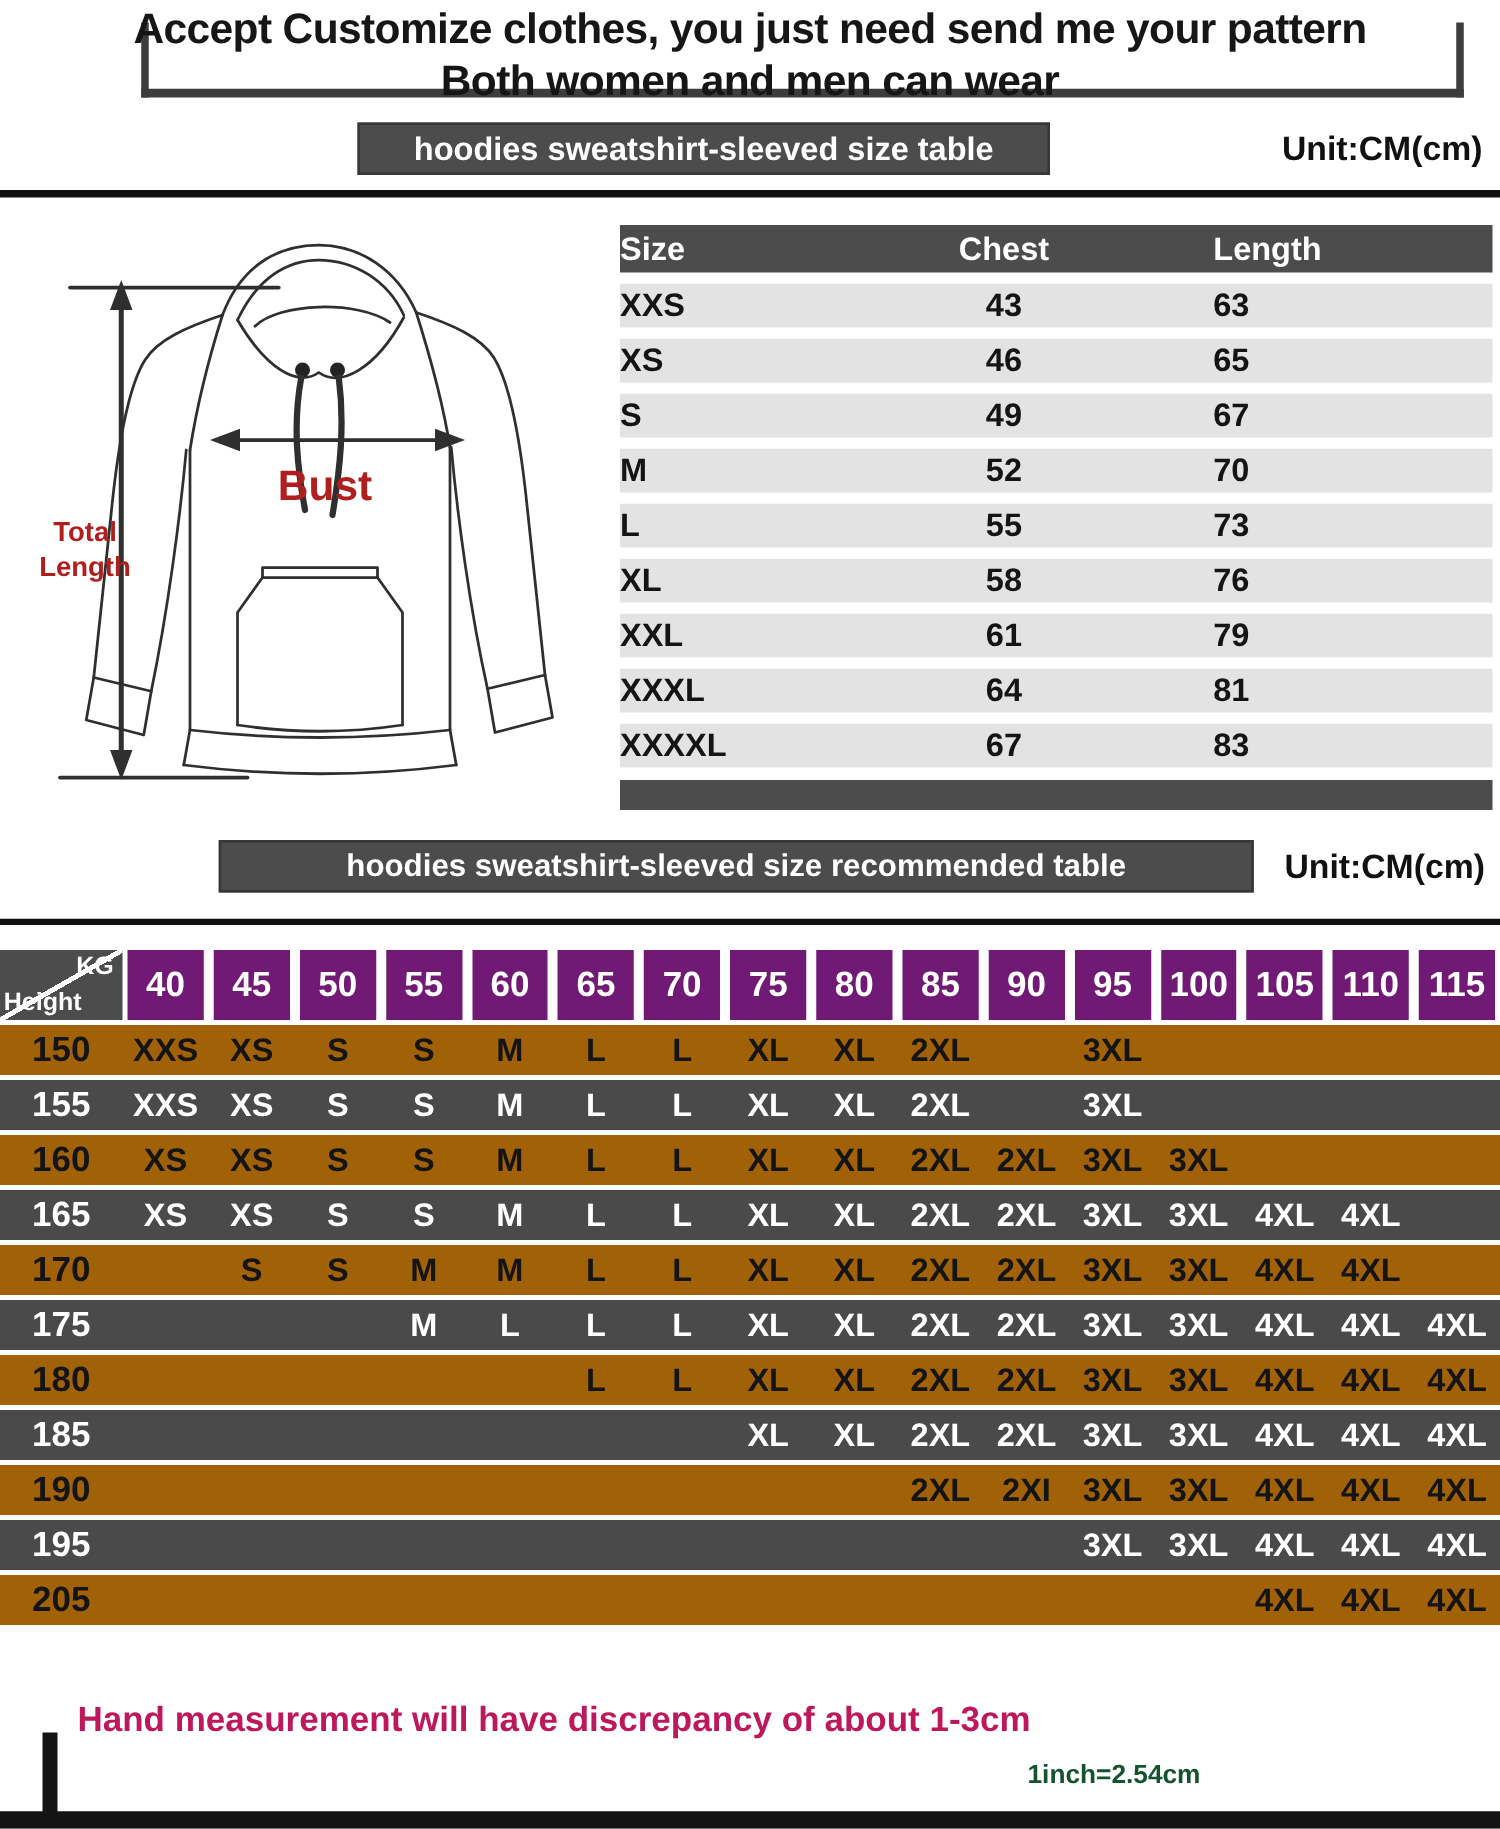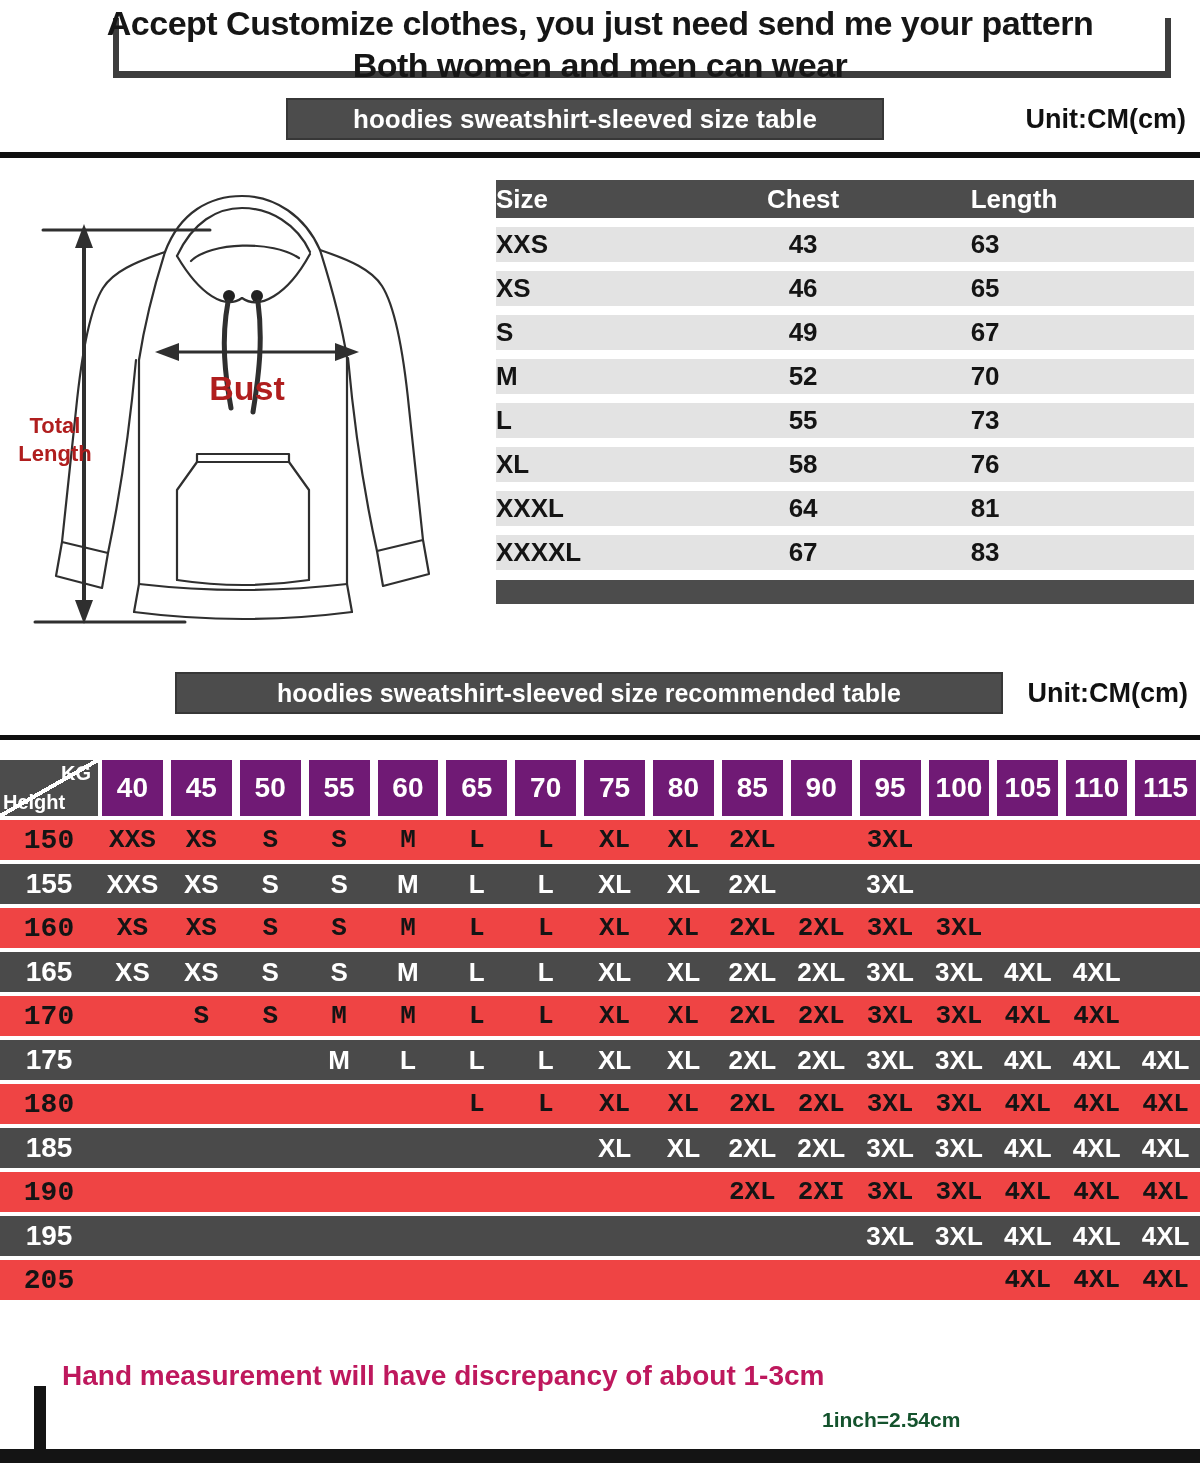--- a/index.html
+++ b/index.html
@@ -24,31 +24,31 @@
     border-right:6px solid #3d3d3d;
     border-bottom:7px solid #3d3d3d;
   }
 
   
   .banner {
     background:#4c4c4c; border:2px solid #373737;
     display:flex; align-items:center; justify-content:center;
     color:#fff; font-weight:bold;
   }
-  .banner.b1 { left:286px; top:98px;  width:598px; height:42px; font-size:26px; }
+  .banner.b1 { left:286px; top:98px;  width:554px; height:42px; font-size:26px; }
   .banner.b2 { left:175px; top:672px; width:828px; height:42px; font-size:25px; }
   .unit { font-weight:bold; font-size:27px; color:#111; }
   .unit.u1 { top:104px; right:14px; }
   .unit.u2 { top:678px; right:12px; }
   .rule { left:0; width:1200px; background:#0f0f0f; }
   .rule.r1 { top:152px; height:6px; }
   .rule.r2 { top:735px; height:5px; }
 
   
-  .figure { left:5px; top:160px; width:485px; height:498px; }
+  .figure { left:18px; top:160px; width:485px; height:498px; }
   .figure svg { width:100%; height:100%; }
   .tl-label {
     left:2px; top:252px; width:96px;
     color:#b01e1e; font-weight:bold; font-size:22px;
     text-align:center; line-height:1.25;
   }
 
   
   .size-table { left:496px; top:180px; width:698px; }
   .st-header {
@@ -77,21 +77,21 @@
       #ffffff calc(50% + 2px), rgba(0,0,0,0) calc(50% + 2px));
   }
   .mx-corner .kg     { position:absolute; top:2px; right:7px; color:#fff; font-weight:bold; font-size:20px; }
   .mx-corner .height { position:absolute; bottom:2px; left:3px; color:#fff; font-weight:bold; font-size:20px; }
   .mx-wcell {
     margin:0 4px; background:#701a75;
     display:flex; align-items:center; justify-content:center;
     color:#fff; font-weight:bold; font-size:28px;
   }
   .mx-row { height:40px; margin-top:4px; }
-  .mx-row.light { background:#ef4444; color:#141414;font-family:Liberation Mono, monospace; }
+  .mx-row.light { background:#a16207; color:#141414; }
   .mx-row.dark  { background:#4a4a4a; color:#ffffff; }
   .mx-label { display:flex; align-items:center; justify-content:center; font-weight:bold; font-size:28px; }
   .mx-cell  { display:flex; align-items:center; justify-content:center; font-weight:bold; font-size:26px; }
 
   
   .fn-left   { left:34px; top:1386px; width:12px; height:65px; background:#141414; }
   .fn-bottom { left:0; top:1449px; width:1200px; height:14px; background:#141414; }
   .fn-text { left:62px;  top:1360px; font-weight:bold; font-size:28px; color:#be185d; }
   .fn-conv { left:822px; top:1408px; font-weight:bold; font-size:21px; color:#14532d; }
 </style>
@@ -189,20 +189,25 @@
       </div>
       <div class="st-row">
         <div class="st-col1">L</div>
         <div class="st-col2">55</div>
         <div class="st-col3">73</div>
       </div>
       <div class="st-row">
         <div class="st-col1">XL</div>
         <div class="st-col2">58</div>
         <div class="st-col3">76</div>
+      </div>
+      <div class="st-row">
+        <div class="st-col1">XXL</div>
+        <div class="st-col2">61</div>
+        <div class="st-col3">79</div>
       </div>
       <div class="st-row">
         <div class="st-col1">XXXL</div>
         <div class="st-col2">64</div>
         <div class="st-col3">81</div>
       </div>
       <div class="st-row">
         <div class="st-col1">XXXXL</div>
         <div class="st-col2">67</div>
         <div class="st-col3">83</div>

